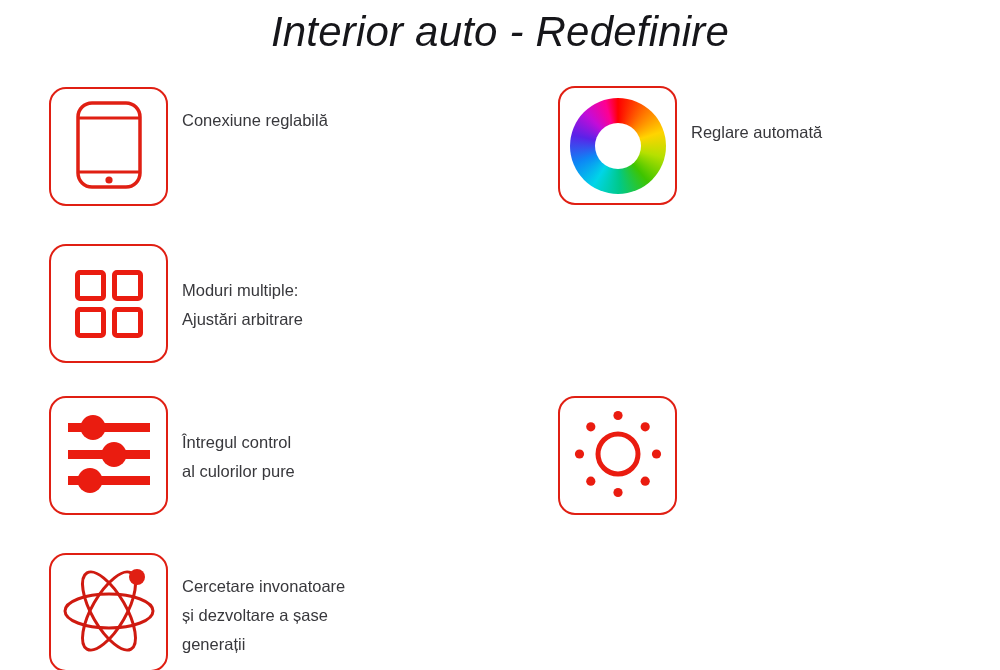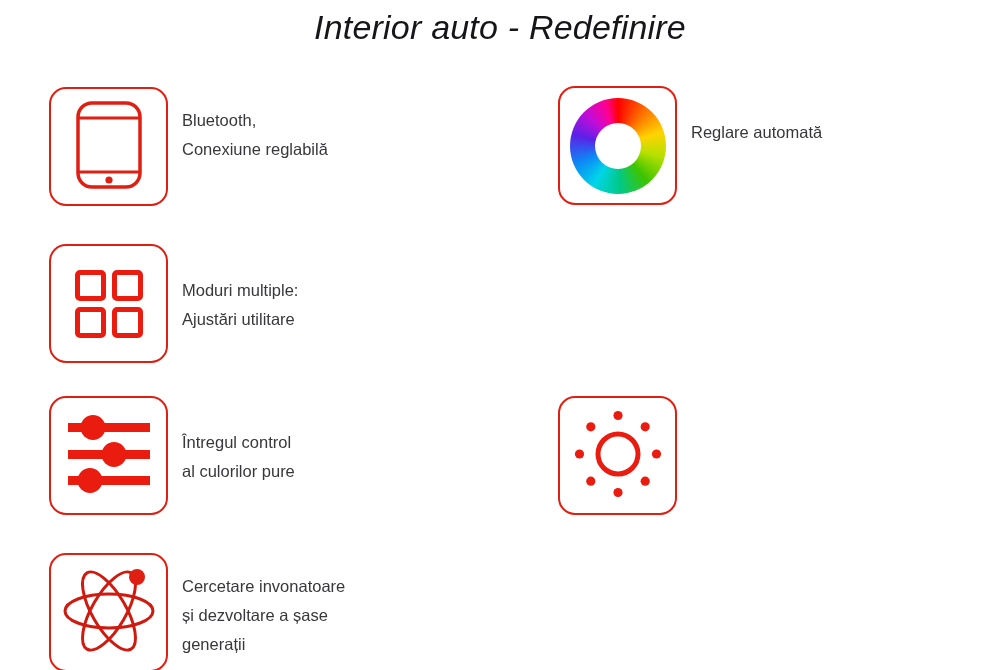--- a/index.html
+++ b/index.html
@@ -19,21 +19,21 @@
 
   
   .page-title {
     position: absolute;
     top: 8px;
     left: 0;
     width: 1000px;
     text-align: center;
     font-style: italic;
     font-weight: 500;
-    font-size: 34px;
+    font-size: 42px;
     letter-spacing: 0.2px;
     color: #16161a;
     font-family: "Liberation Sans", "DejaVu Sans", sans-serif;
   }
 
   
   .feature {
     position: absolute;
     display: flex;
     align-items: flex-start;
@@ -137,21 +137,20 @@
     <span class="svg-icon">
       <svg width="68" height="90" viewBox="0 0 68 90" fill="none" xmlns="http://www.w3.org/2000/svg">
         <rect x="3" y="3" width="62" height="84" rx="14" ry="14" stroke="#e01f13" stroke-width="3.5" fill="none"></rect>
         <line x1="3.5" y1="18" x2="64.5" y2="18" stroke="#e01f13" stroke-width="3.2"></line>
         <line x1="3.5" y1="72" x2="64.5" y2="72" stroke="#e01f13" stroke-width="3.2"></line>
         <circle cx="34" cy="80" r="3.6" fill="#e01f13"></circle>
       </svg>
     </span>
   </div>
   <div class="feature-text t-3">
-    <span class="line">Bluetooth,</span>
     <span class="line">Conexiune reglabilă</span>
   </div>
 </div>
 
 <div class="feature" id="feat-colors">
   <div class="icon-box">
     <span class="color-wheel"></span>
   </div>
   <div class="feature-text t-2">
     <span class="line">Reglare automată</span>
@@ -162,21 +161,21 @@
   <div class="icon-box">
     <span class="grid-icon">
       <span></span>
       <span></span>
       <span></span>
       <span></span>
     </span>
   </div>
   <div class="feature-text t-2">
     <span class="line">Moduri multiple:</span>
-    <span class="line">Ajustări utilitare</span>
+    <span class="line">Ajustări arbitrare</span>
   </div>
 </div>
 
 <div class="feature" id="feat-control">
   <div class="icon-box">
     <span class="svg-icon">
       <svg width="86" height="80" viewBox="0 0 86 80" fill="none" xmlns="http://www.w3.org/2000/svg">
         <rect x="2" y="9" width="82" height="9" fill="#ea1c10"></rect>
         <circle cx="27" cy="13.5" r="12.5" fill="#ea1c10"></circle>
         <rect x="2" y="36" width="82" height="9" fill="#ea1c10"></rect>

